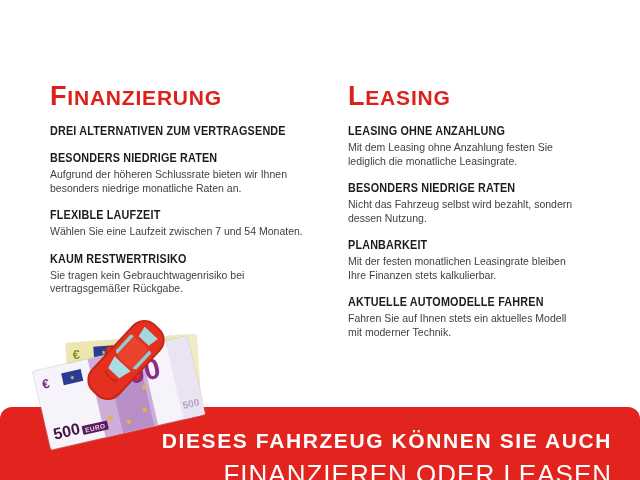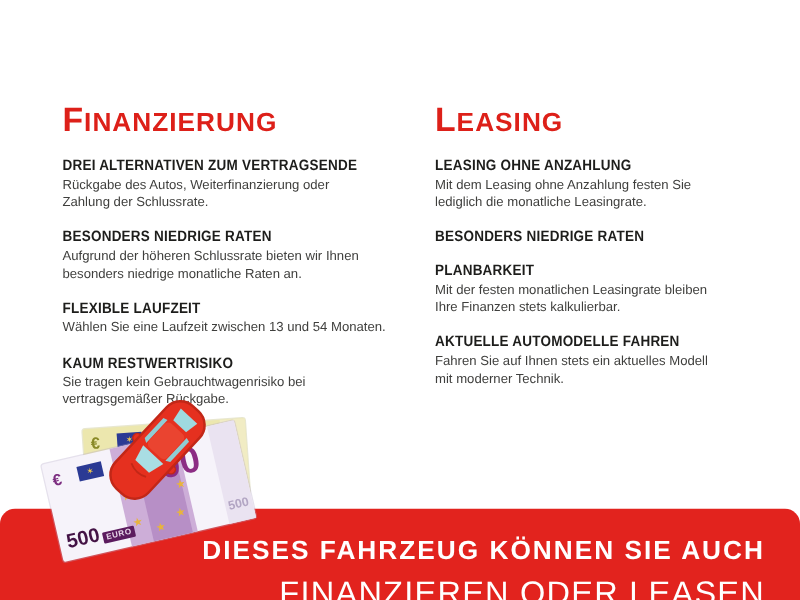--- a/index.html
+++ b/index.html
@@ -97,43 +97,43 @@
 </style>
 </head>
 <body>
 
 <div class="page">
 
   <div class="col col-left">
     <h1 class="col-title">Finanzierung</h1>
 
     <h2 class="sec-h">DREI ALTERNATIVEN ZUM VERTRAGSENDE</h2>
-    <p class="sec-b">Rückgabe des Autos, Weiterfinanzierung oder
-Zahlung der Schlussrate.</p>
 
     <h2 class="sec-h">BESONDERS NIEDRIGE RATEN</h2>
     <p class="sec-b">Aufgrund der höheren Schlussrate bieten wir Ihnen
 besonders niedrige monatliche Raten an.</p>
 
     <h2 class="sec-h">FLEXIBLE LAUFZEIT</h2>
-    <p class="sec-b">Wählen Sie eine Laufzeit zwischen 13 und 54 Monaten.</p>
+    <p class="sec-b">Wählen Sie eine Laufzeit zwischen 7 und 54 Monaten.</p>
 
     <h2 class="sec-h">KAUM RESTWERTRISIKO</h2>
     <p class="sec-b">Sie tragen kein Gebrauchtwagenrisiko bei
 vertragsgemäßer Rückgabe.</p>
   </div>
 
   <div class="col col-right">
     <h1 class="col-title">Leasing</h1>
 
     <h2 class="sec-h">LEASING OHNE ANZAHLUNG</h2>
     <p class="sec-b">Mit dem Leasing ohne Anzahlung festen Sie
 lediglich die monatliche Leasingrate.</p>
 
     <h2 class="sec-h">BESONDERS NIEDRIGE RATEN</h2>
+    <p class="sec-b">Nicht das Fahrzeug selbst wird bezahlt, sondern
+dessen Nutzung.</p>
 
     <h2 class="sec-h">PLANBARKEIT</h2>
     <p class="sec-b">Mit der festen monatlichen Leasingrate bleiben
 Ihre Finanzen stets kalkulierbar.</p>
 
     <h2 class="sec-h">AKTUELLE AUTOMODELLE FAHREN</h2>
     <p class="sec-b">Fahren Sie auf Ihnen stets ein aktuelles Modell
 mit moderner Technik.</p>
   </div>
 

